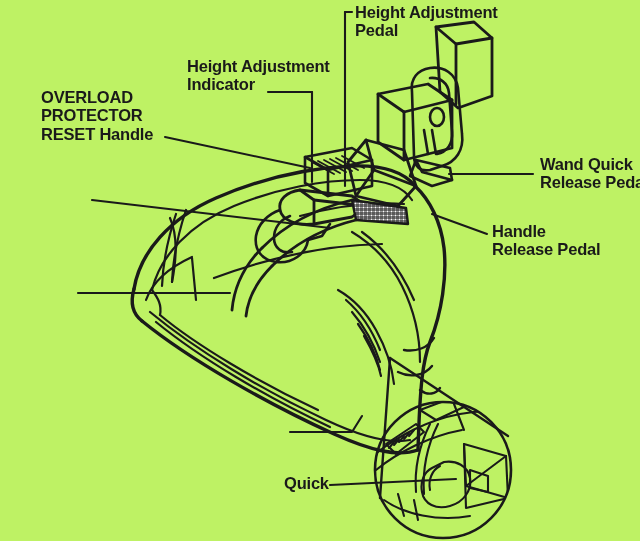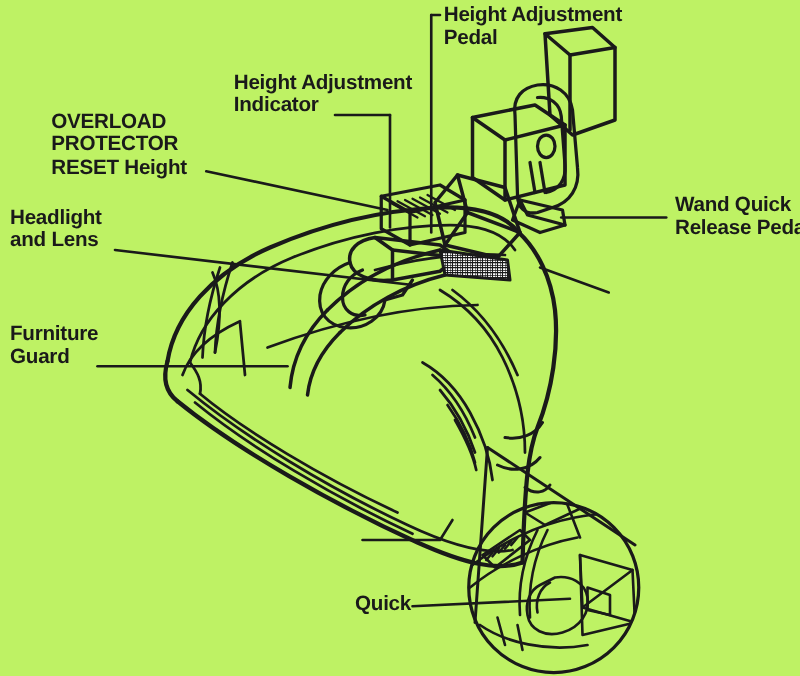--- a/index.html
+++ b/index.html
@@ -228,28 +228,26 @@
   </svg>
 
   <div class="lbl s17" style="left:355px;top:3px;">Height Adjustment
 Pedal</div>
 
   <div class="lbl s17" style="left:187px;top:57px;text-align:left;">Height Adjustment
 Indicator</div>
 
   <div class="lbl s17" style="left:41px;top:88px;">OVERLOAD
 PROTECTOR
-RESET Height</div>
-
-  <div class="lbl s17" style="left:8px;top:165px;">Headlight
-and Lens</div>
-
-  <div class="lbl s17" style="left:8px;top:258px;">Furniture
-Guard</div>
+RESET Handle</div>
+
+
 
 
   <div class="lbl s17" style="left:284px;top:474px;">Quick</div>
 
   <div class="lbl s17" style="left:540px;top:155px;">Wand Quick
 Release Pedal</div>
 
+  <div class="lbl s17" style="left:492px;top:222px;">Handle
+Release Pedal</div>
 
 </div>
 
 </body></html>

